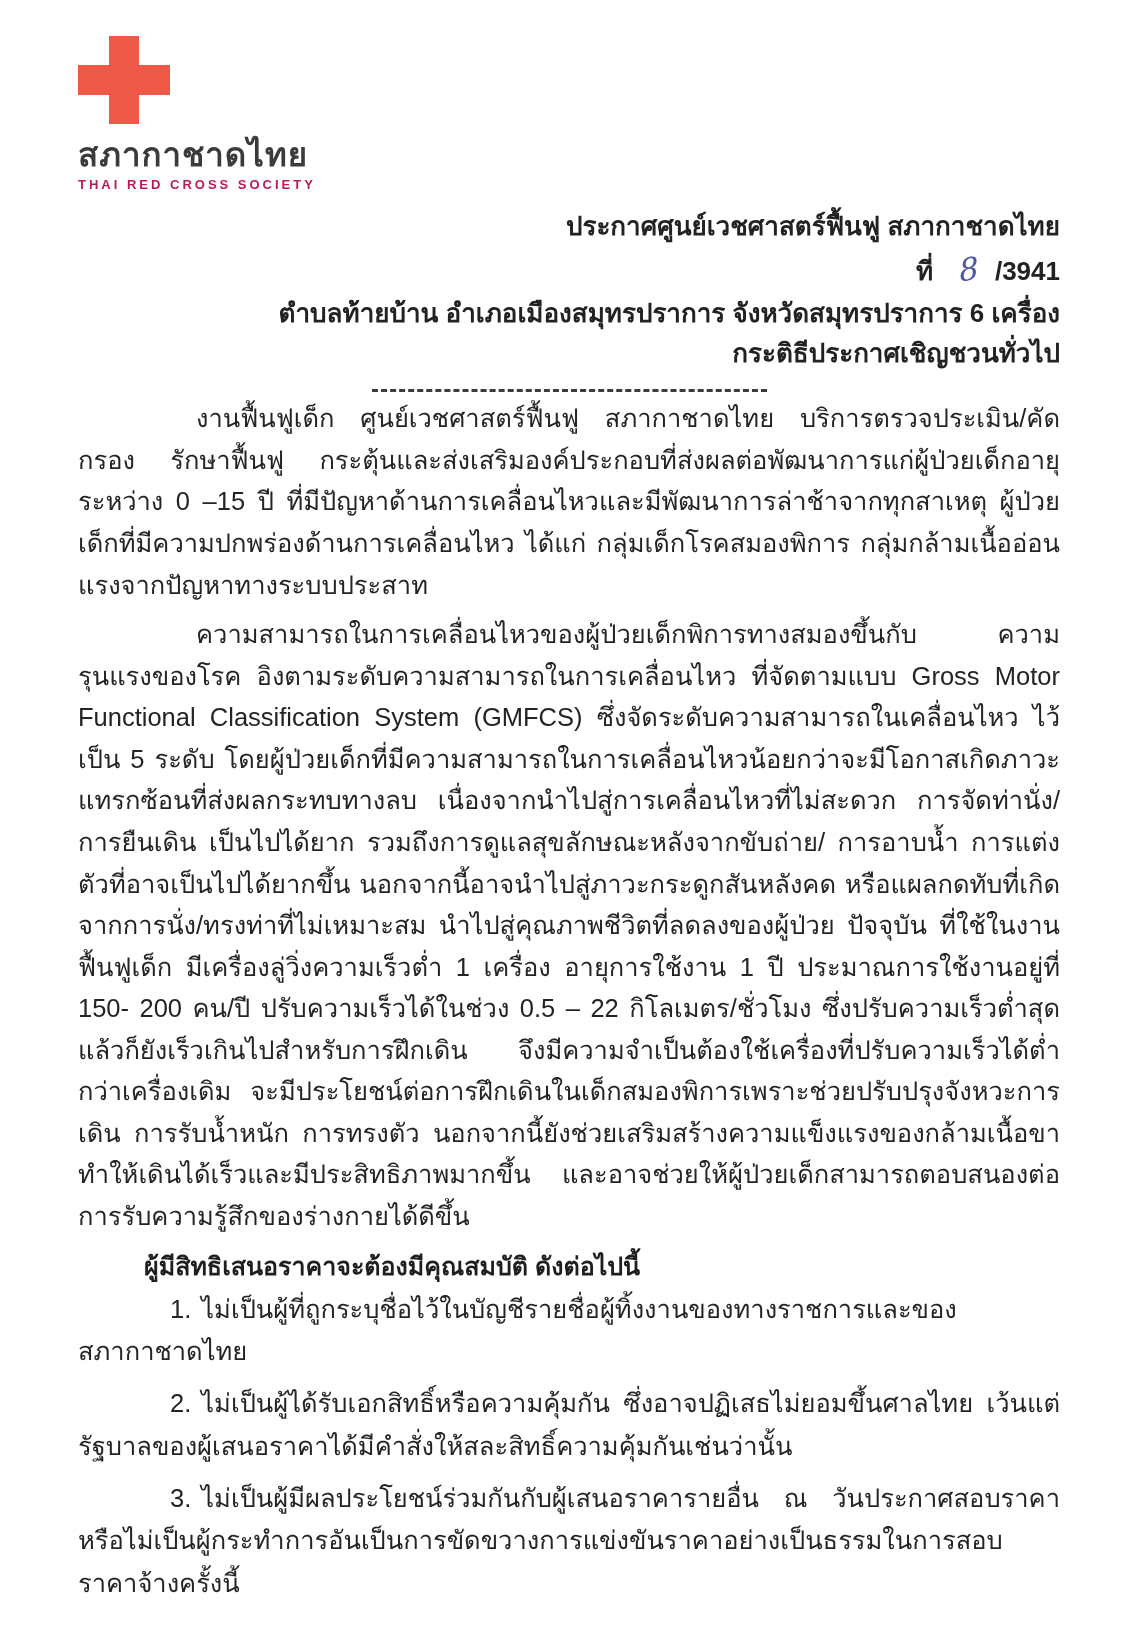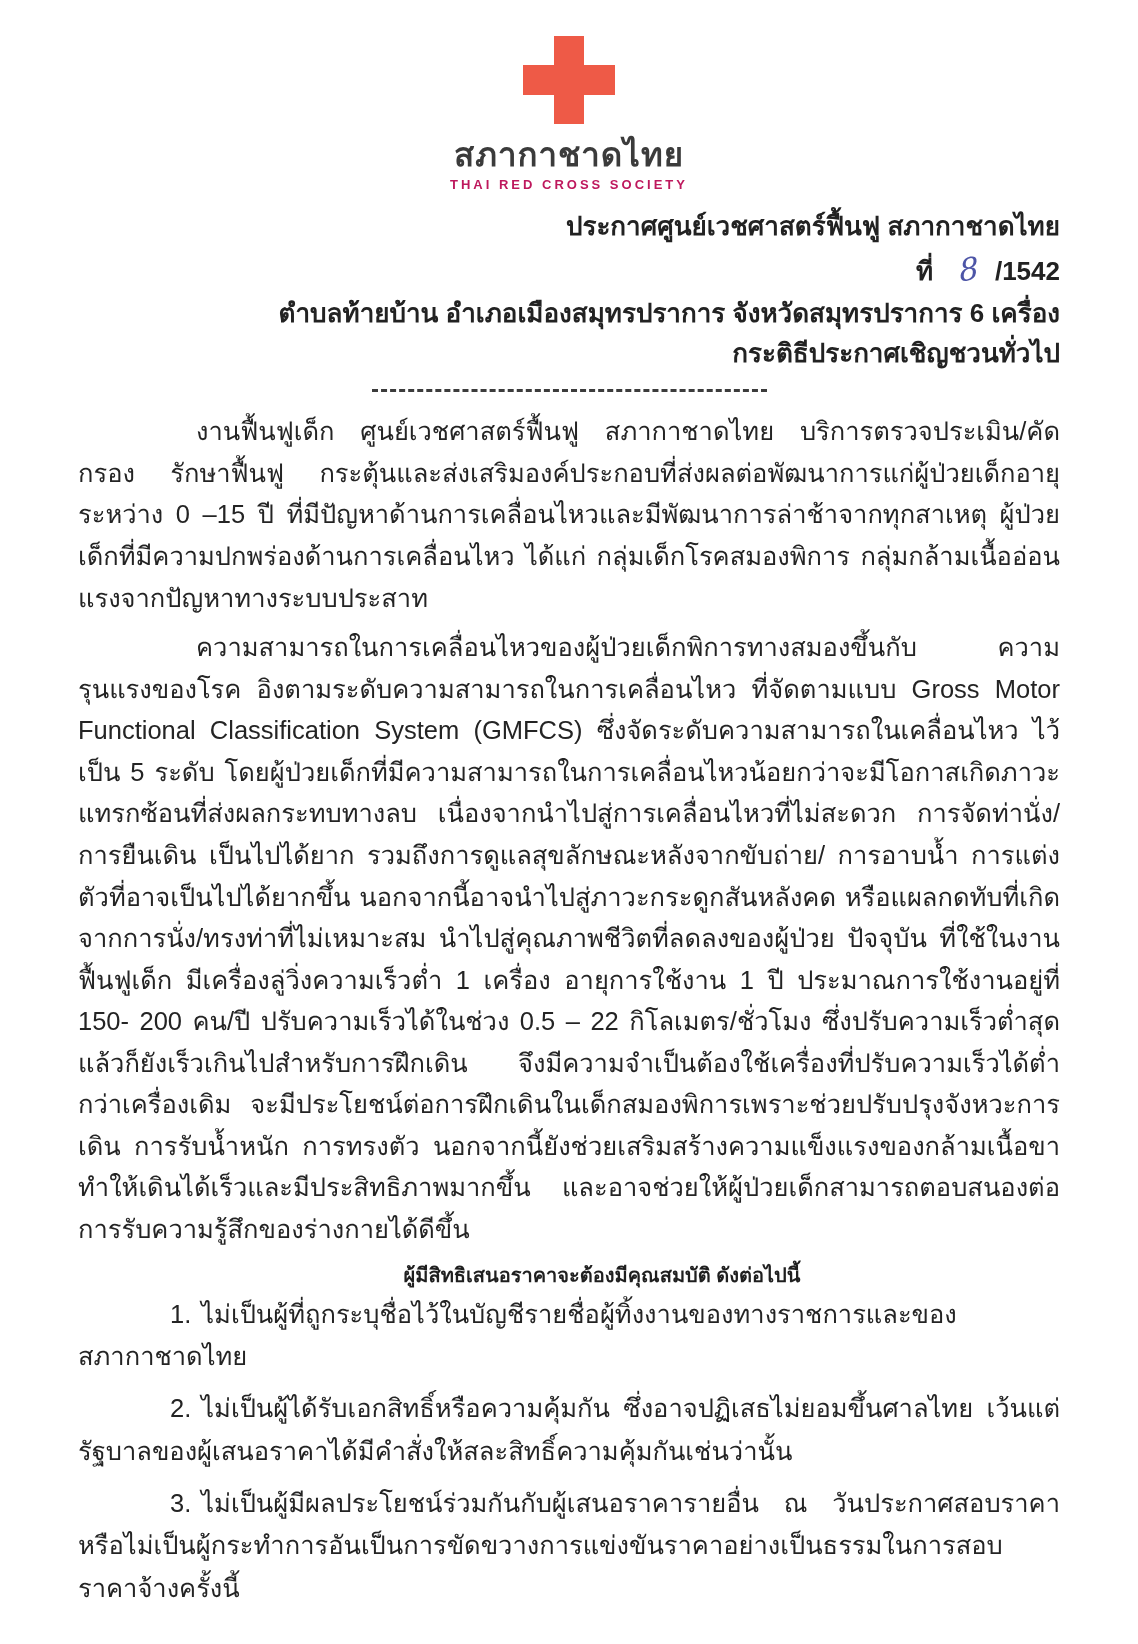--- a/index.html
+++ b/index.html
@@ -8,21 +8,21 @@
     width:1138px;height:1644px;
     margin:0 auto;
     background:#ffffff;
     font-family:"Liberation Sans","DejaVu Sans",sans-serif;
     color:#262626;
     overflow:hidden;
   }
   .content{padding:36px 78px 0 78px;}
 
   
-  .logo-block{text-align:center;}
+  .logo-block{text-align:left;}
   .cross{
     position:relative;display:inline-block;
     width:92px;height:88px;
   }
   .cross .bar-v,.cross .bar-h{position:absolute;background:var(--cross-color,#ee5a47);}
   .cross .bar-v{left:31px;top:0;width:30px;height:88px;}
   .cross .bar-h{left:0;top:29px;width:92px;height:30px;}
   .org-th{
     font-size:33px;font-weight:bold;color:#3b3b3b;
     letter-spacing:1px;margin-top:8px;line-height:1.15;
@@ -46,29 +46,29 @@
     transform:rotate(-10deg) skewX(-6deg);
     margin:0 16px 0 26px;
   }
   .divider{
     width:395px;height:0;
     border-top:3px dashed #3c3c3c;
     margin:16px auto 6px auto;
   }
 
   
-  .doc-body{margin-top:19px;}
+  .doc-body{margin-top:6px;}
   .para{
     font-size:25.5px;line-height:1.63;color:#242424;
     text-align:justify;margin:0 0 8px 0;
     text-indent:118px;
   }
   .qual-heading{
-    font-size:20px;line-height:1.6;font-weight:bold;color:#1f1f1f;
-    margin:6px 0 2px 0;text-indent:66px;text-align:center;
+    font-size:25px;line-height:1.6;font-weight:bold;color:#1f1f1f;
+    margin:6px 0 2px 0;text-indent:66px;
   }
   .qual-item{
     font-size:25.5px;line-height:1.66;color:#242424;
     text-align:justify;margin:0 0 10px 0;
     text-indent:92px;
   }
   .num{margin-right:10px;}
 </style>
 </head>
 <body>
@@ -80,21 +80,21 @@
       <div class="cross" style="--cross-color: #ee5a47;">
         <div class="bar-v"></div>
         <div class="bar-h"></div>
       </div>
       <div class="org-th">สภากาชาดไทย</div>
       <div class="org-en">THAI RED CROSS SOCIETY</div>
     </div>
 
     <div class="header">
       <div class="h-line">ประกาศศูนย์เวชศาสตร์ฟื้นฟู สภากาชาดไทย</div>
-      <div class="doc-no"><span>ที่</span><span class="handwritten" style="color: rgb(77, 85, 167);">8</span><span>/1542</span></div>
+      <div class="doc-no"><span>ที่</span><span class="handwritten" style="color: rgb(77, 85, 167);">8</span><span>/3941</span></div>
       <div class="h-line">ตำบลท้ายบ้าน อำเภอเมืองสมุทรปราการ จังหวัดสมุทรปราการ 6 เครื่อง</div>
       <div class="h-line">กระติธีประกาศเชิญชวนทั่วไป</div>
     </div>
 
     <div class="divider"></div>
 
     <div class="doc-body">
       <p class="para">งานฟื้นฟูเด็ก ศูนย์เวชศาสตร์ฟื้นฟู สภากาชาดไทย บริการตรวจประเมิน/คัดกรอง รักษาฟื้นฟู กระตุ้นและส่งเสริมองค์ประกอบที่ส่งผลต่อพัฒนาการแก่ผู้ป่วยเด็กอายุระหว่าง 0 –15 ปี  ที่มีปัญหาด้านการเคลื่อนไหวและมีพัฒนาการล่าช้าจากทุกสาเหตุ ผู้ป่วยเด็กที่มีความปกพร่องด้านการเคลื่อนไหว ได้แก่ กลุ่มเด็กโรคสมองพิการ กลุ่มกล้ามเนื้ออ่อนแรงจากปัญหาทางระบบประสาท</p>
       <p class="para">ความสามารถในการเคลื่อนไหวของผู้ป่วยเด็กพิการทางสมองขึ้นกับ ความรุนแรงของโรค  อิงตามระดับความสามารถในการเคลื่อนไหว ที่จัดตามแบบ Gross Motor Functional Classification System (GMFCS) ซึ่งจัดระดับความสามารถในเคลื่อนไหว ไว้เป็น 5 ระดับ  โดยผู้ป่วยเด็กที่มีความสามารถในการเคลื่อนไหวน้อยกว่าจะมีโอกาสเกิดภาวะแทรกซ้อนที่ส่งผลกระทบทางลบ เนื่องจากนำไปสู่การเคลื่อนไหวที่ไม่สะดวก การจัดท่านั่ง/ การยืนเดิน เป็นไปได้ยาก รวมถึงการดูแลสุขลักษณะหลังจากขับถ่าย/ การอาบน้ำ การแต่งตัวที่อาจเป็นไปได้ยากขึ้น  นอกจากนี้อาจนำไปสู่ภาวะกระดูกสันหลังคด หรือแผลกดทับที่เกิดจากการนั่ง/ทรงท่าที่ไม่เหมาะสม นำไปสู่คุณภาพชีวิตที่ลดลงของผู้ป่วย  ปัจจุบัน ที่ใช้ในงานฟื้นฟูเด็ก มีเครื่องลู่วิ่งความเร็วต่ำ 1 เครื่อง อายุการใช้งาน 1 ปี ประมาณการใช้งานอยู่ที่ 150- 200  คน/ปี  ปรับความเร็วได้ในช่วง 0.5 – 22 กิโลเมตร/ชั่วโมง ซึ่งปรับความเร็วต่ำสุดแล้วก็ยังเร็วเกินไปสำหรับการฝึกเดิน จึงมีความจำเป็นต้องใช้เครื่องที่ปรับความเร็วได้ต่ำกว่าเครื่องเดิม จะมีประโยชน์ต่อการฝึกเดินในเด็กสมองพิการเพราะช่วยปรับปรุงจังหวะการเดิน การรับน้ำหนัก การทรงตัว นอกจากนี้ยังช่วยเสริมสร้างความแข็งแรงของกล้ามเนื้อขา ทำให้เดินได้เร็วและมีประสิทธิภาพมากขึ้น และอาจช่วยให้ผู้ป่วยเด็กสามารถตอบสนองต่อการรับความรู้สึกของร่างกายได้ดีขึ้น</p>
 

